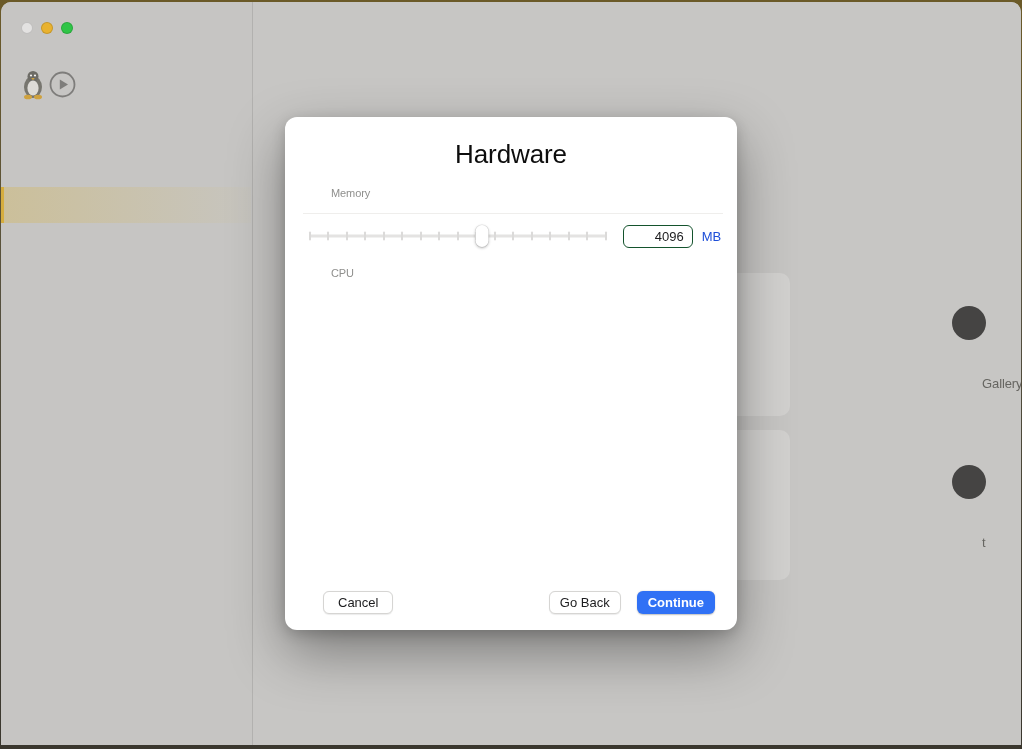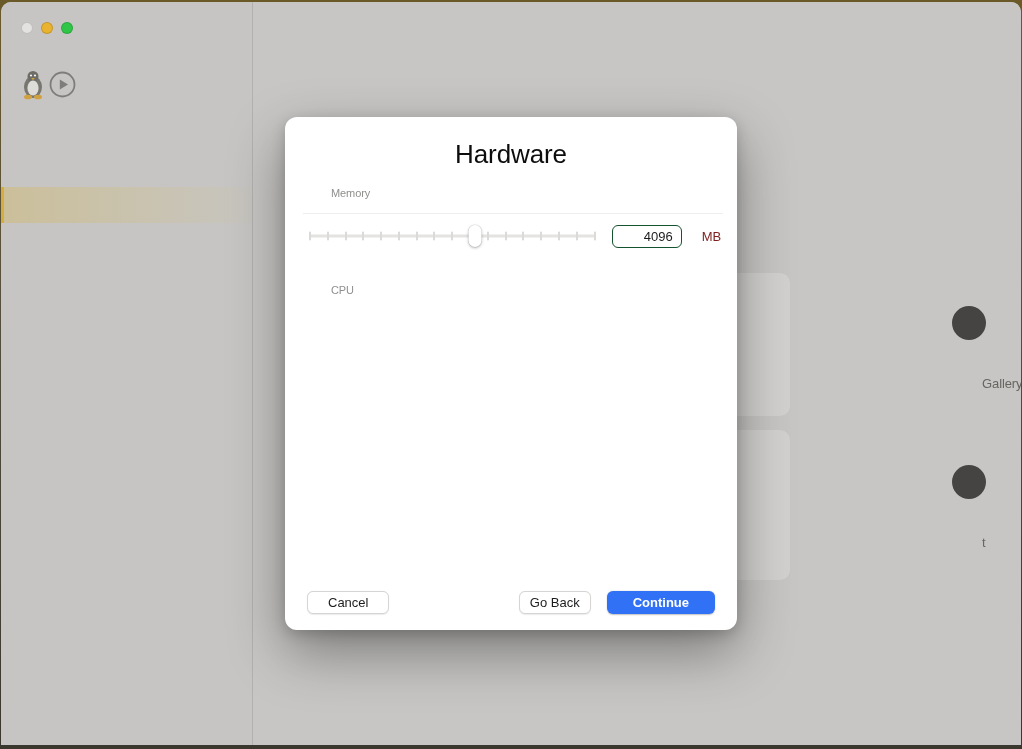--- a/index.html
+++ b/index.html
@@ -66,41 +66,41 @@
                    transform:translateY(-50%); background:#e4e3e2; border-radius:2px; }
   .slider .ticks { position:absolute; left:0; right:0; top:50%; height:9px;
                    transform:translateY(-50%); display:flex; justify-content:space-between; }
   .slider .tick { width:2px; background:#dbdad9; border-radius:1px; }
   .slider .thumb { position:absolute; top:50%; width:13px; height:22px; border-radius:7px;
                    background:#ffffff; transform:translate(-50%,-50%);
                    box-shadow:0 0 0 0.5px rgba(0,0,0,0.10), 0 1px 3px rgba(0,0,0,0.30); }
   .mem-field { width:70px; height:23px; border:1px solid #14532d; border-radius:6px;
                background:#fff; font-family:inherit; font-size:13px; color:#1c1c1e;
                text-align:right; padding:0 8px; outline:none; }
-  .mem-unit { margin-left:20px; font-size:13px; color:#7f1d1d; }
+  .mem-unit { margin-left:9px; font-size:13px; color:#1d4ed8; }
 
   .cpu-row { position:absolute; left:18px; right:15px; top:194px; height:24px;
              display:flex; align-items:center; }
   .cpu-row-label { font-size:13px; color:#1c1c1e; }
   .spacer { flex:1; }
   .stepper { width:18px; height:24px; display:flex; flex-direction:column;
              align-items:center; justify-content:center; gap:1px; color:#4c4c4c; }
   .default-btn { margin-left:14px; width:74px; height:23px; border-radius:7px;
                  background:#fbfaf9; border:1px solid #ecebe9; color:#c7c6c4;
                  font-family:inherit; font-size:13px; }
 
   .dlg-footer { position:absolute; left:22px; right:22px; top:474px; height:23px;
                 display:flex; align-items:center; }
   .btn { height:23px; border-radius:6px; font-family:inherit; font-size:13px;
          display:inline-flex; align-items:center; justify-content:center; }
   .btn.plain { background:#ffffff; border:1px solid #d6d5d3; color:#1c1c1e;
                box-shadow:0 0.5px 1px rgba(0,0,0,0.08); }
-  .btn.primary { border:none; color:#ffffff; font-weight:bold; padding:0 26px;
+  .btn.primary { border:none; color:#ffffff; font-weight:bold; padding:0 11px;
                  box-shadow:0 0.5px 1.5px rgba(0,0,0,0.25); }
-  .cancel { padding:0 20px; }
+  .cancel { padding:0 14px;margin-left:16px; }
   .goback { padding:0 10px; margin-left:auto; margin-right:16px; }
 
   svg { display:block; }
 </style>
 </head>
 <body>
 
 <div class="screen">
   <div class="window">
 
@@ -177,21 +177,21 @@
               <span class="tick"></span>
               <span class="tick"></span>
               <span class="tick"></span>
             </div>
           <div class="thumb" style="left: 58%;"></div>
         </div>
         <input class="mem-field" value="4096" style="">
         <span class="mem-unit">MB</span>
       </div>
 
-      <div class="sec-label" style="top:167px;">CPU</div>
+      <div class="sec-label" style="top:150px;">CPU</div>
 
 
       <div class="dlg-footer">
         <button class="btn plain cancel">Cancel</button>
         <button class="btn plain goback">Go Back</button>
         <button class="btn primary" style="background: rgb(48, 113, 245);">Continue</button>
       </div>
     </div>
 
   </div>

